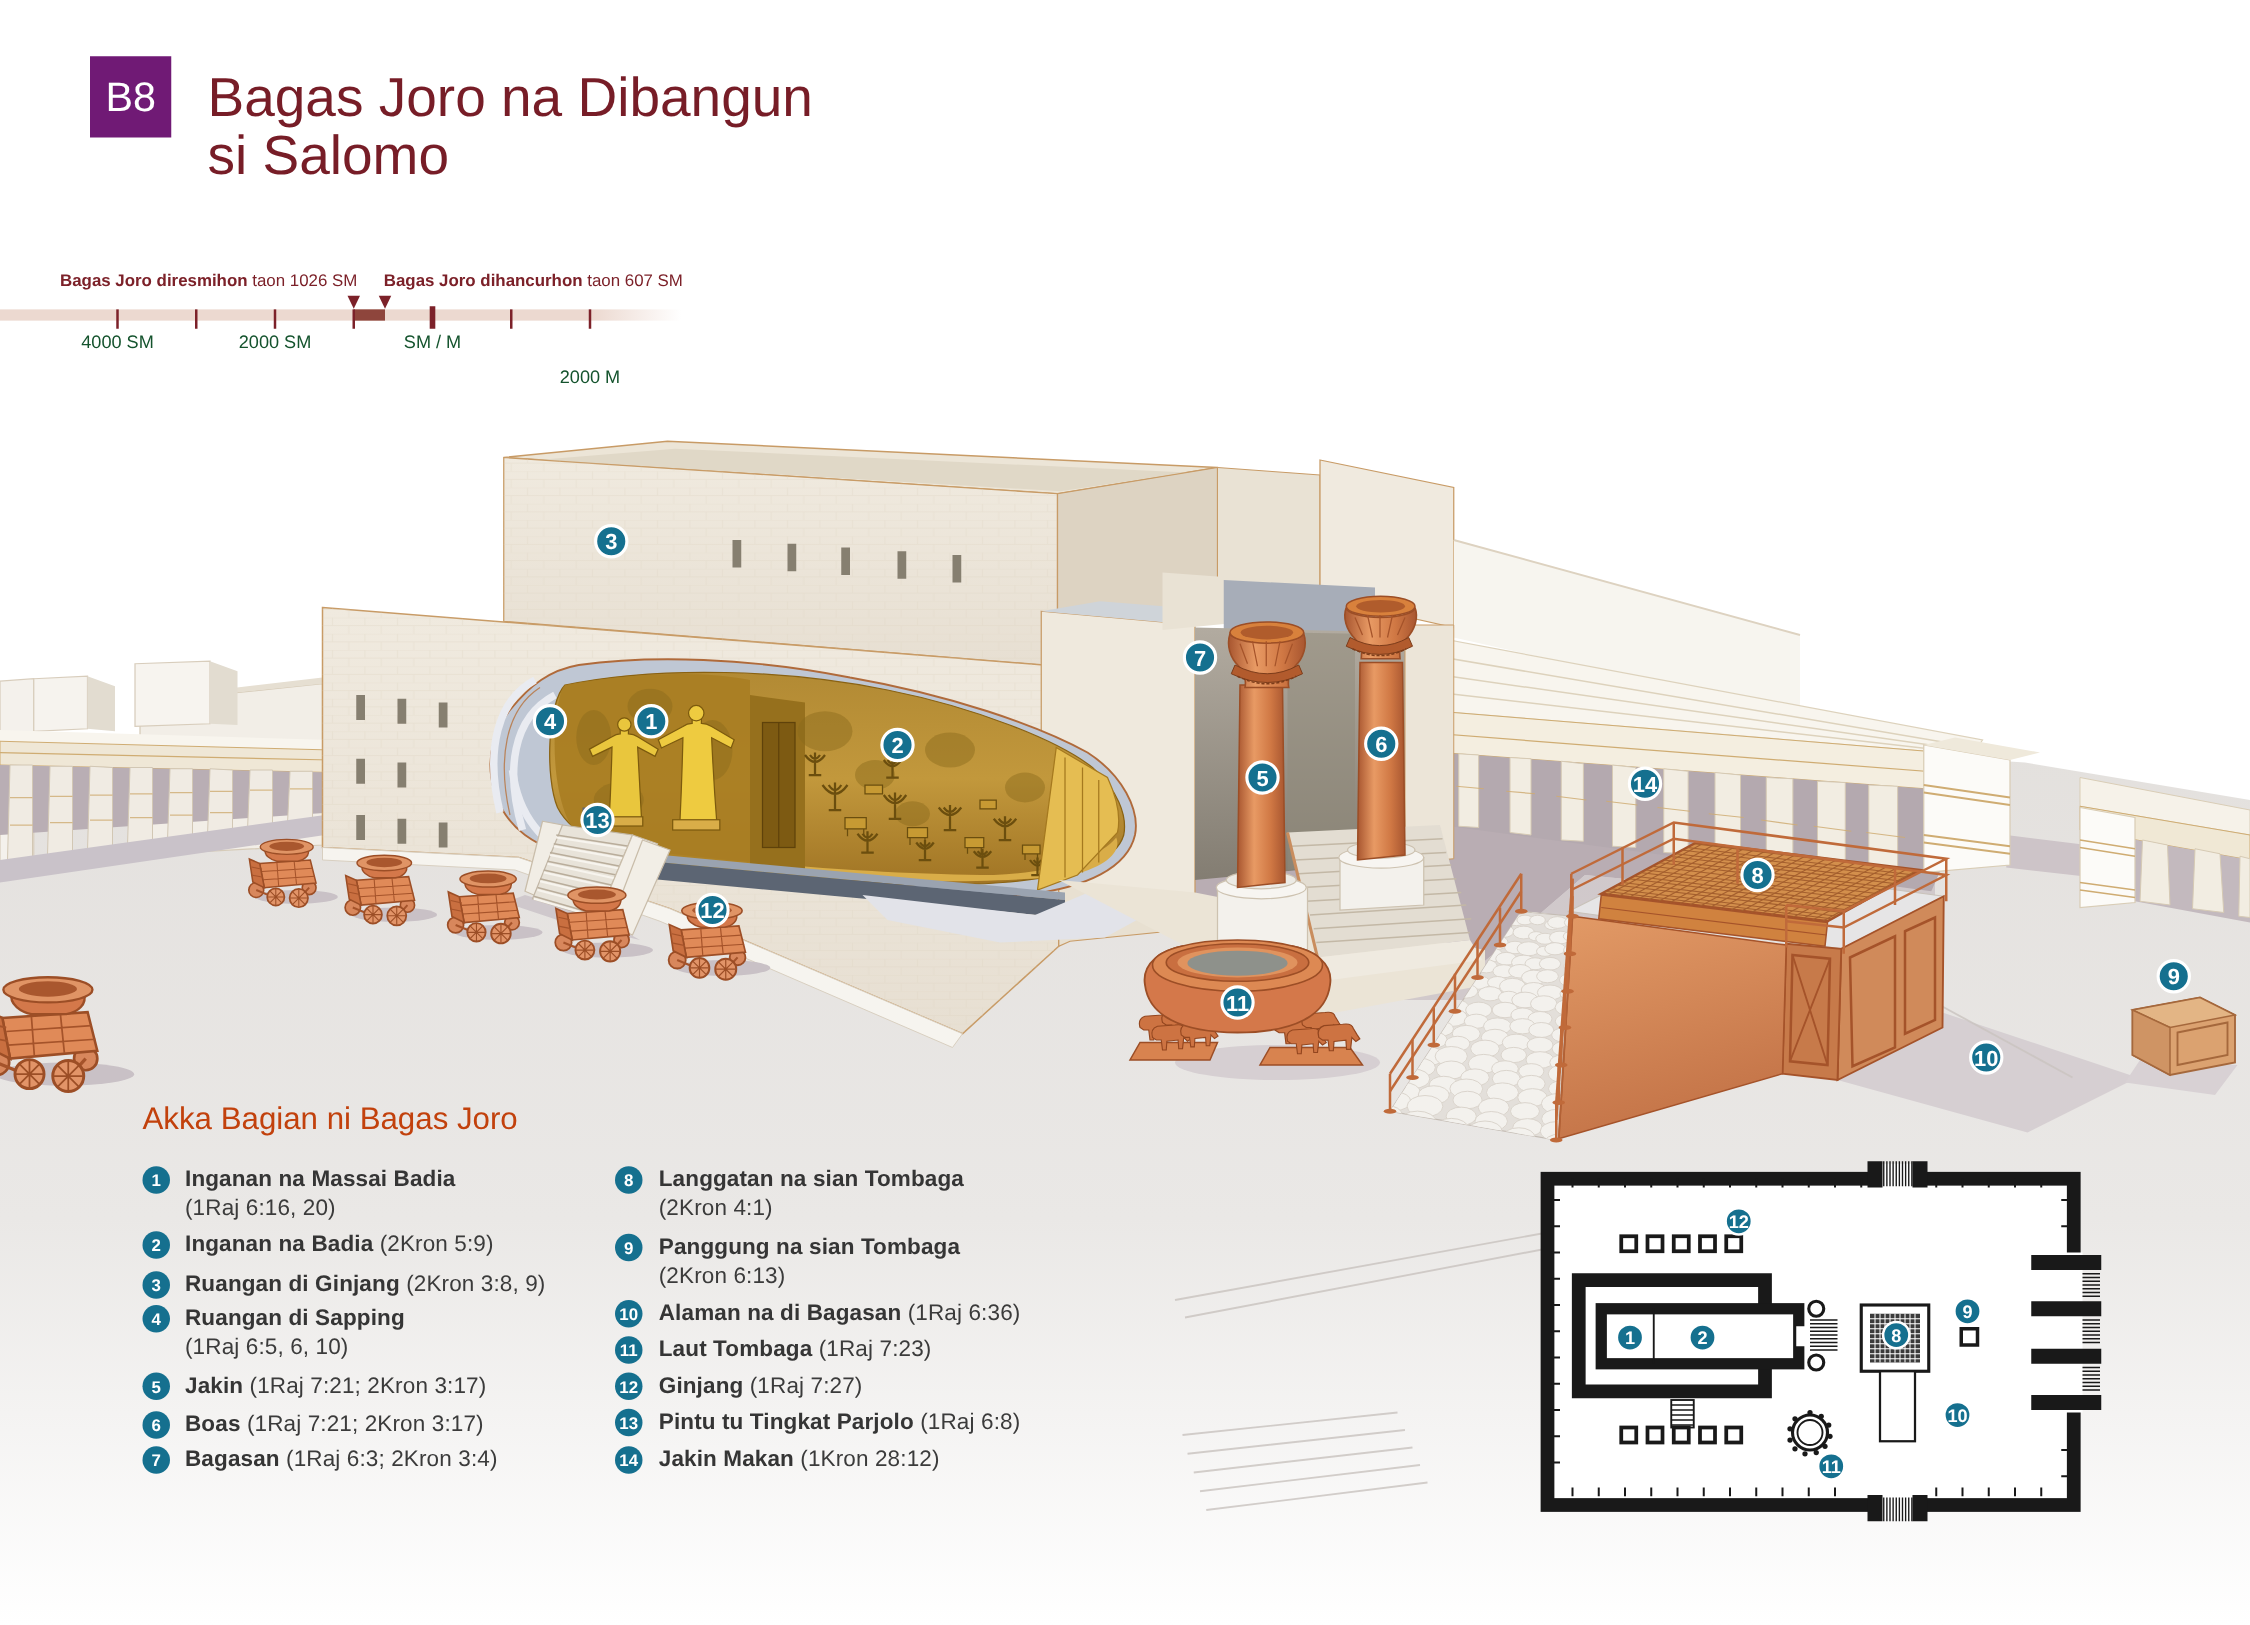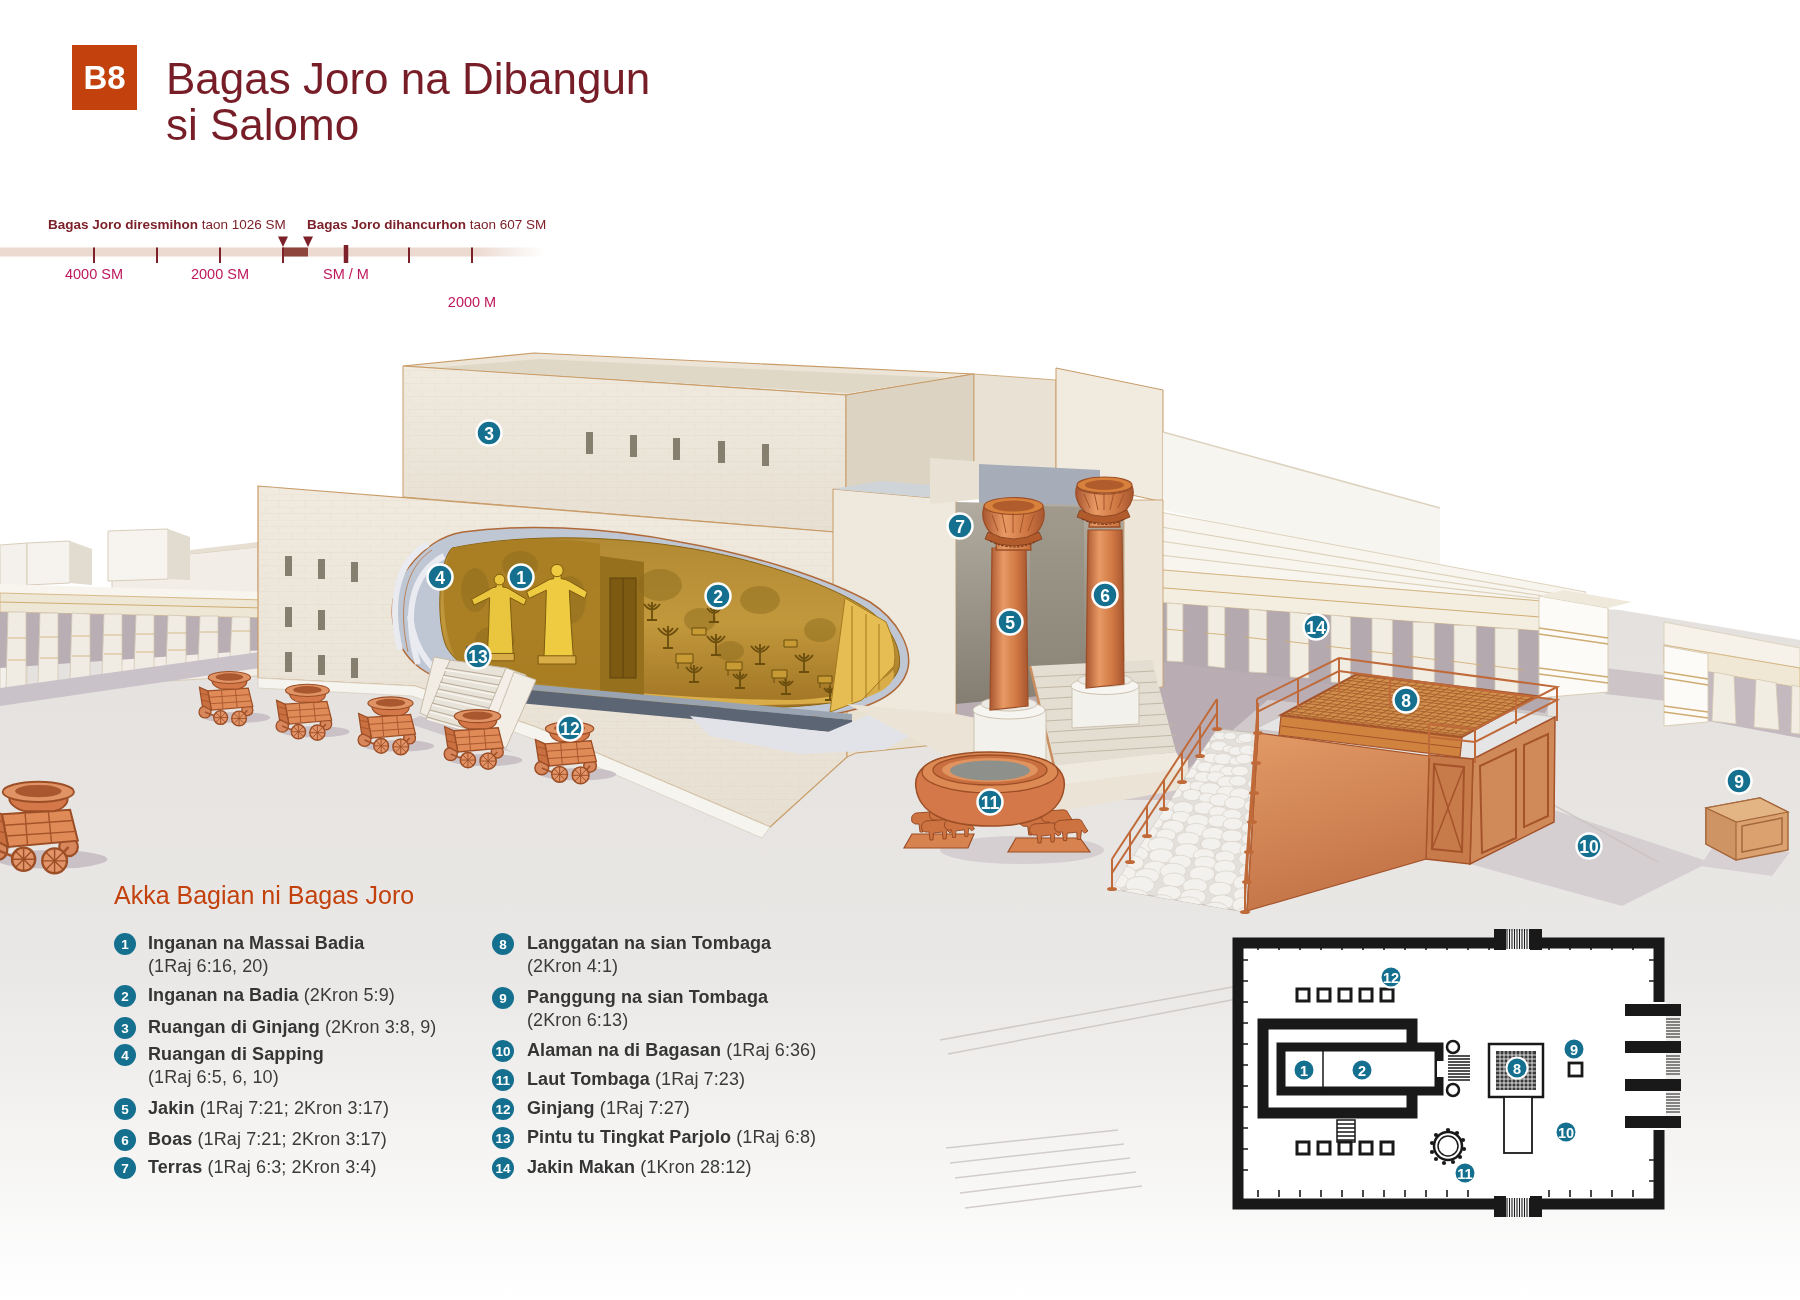--- a/index.html
+++ b/index.html
@@ -1,24 +1,24 @@
 <!DOCTYPE html>
 <html><head>
 <meta charset="utf-8">
 <style>
   html,body{margin:0;padding:0;background:#ffffff;}
   #page{position:relative;width:1800px;height:1300px;overflow:hidden;background:#ffffff;
         font-family:"Liberation Sans", sans-serif;}
   #art{position:absolute;left:0;top:0;}
-  .hdr-badge{position:absolute;left:72px;top:45px;width:65px;height:65px;background:#c2410c;
-     color:#ffffff;font-size:33px;display:flex;align-items:center;justify-content:center;font-weight:bold;}
+  .hdr-badge{position:absolute;left:72px;top:45px;width:65px;height:65px;background:#701a75;
+     color:#ffffff;font-size:33px;display:flex;align-items:center;justify-content:center;}
   .hdr-title{position:absolute;left:166px;top:56px;font-size:44px;line-height:46px;color:#771d27;}
   .tl-lab{position:absolute;top:217px;font-size:13.5px;color:#7c2129;}
   .tl-lab b{font-weight:bold;}
-  .tl-tick-lab{position:absolute;top:266px;font-size:14.5px;color:#be185d;transform:translateX(-50%);}
+  .tl-tick-lab{position:absolute;top:266px;font-size:14.5px;color:#14532d;transform:translateX(-50%);}
   .lg-title{position:absolute;left:114px;top:881px;font-size:25px;color:#c2410c;}
   .lg-item{position:absolute;font-size:18px;color:#3b3b3b;line-height:23px;letter-spacing:0.1px;}
   .lg-item b{font-weight:bold;color:#353535;}
   .lg-dot{position:absolute;width:22px;height:22px;border-radius:50%;background:#15708f;color:#fff;
      font-size:13.5px;font-weight:bold;display:flex;align-items:center;justify-content:center;}
 </style>
 </head>
 <body>
 <div id="page">
 
@@ -881,21 +881,21 @@
     <div class="lg-dot" style="left:114px;top:1044px;">4</div>
     <div class="lg-item" style="left:148px;top:1043px;"><b>Ruangan di Sapping</b><br>(1Raj 6:5, 6, 10)</div>
 
     <div class="lg-dot" style="left:114px;top:1098px;">5</div>
     <div class="lg-item" style="left:148px;top:1097px;"><b>Jakin</b> (1Raj 7:21; 2Kron 3:17)</div>
 
     <div class="lg-dot" style="left:114px;top:1129px;">6</div>
     <div class="lg-item" style="left:148px;top:1128px;"><b>Boas</b> (1Raj 7:21; 2Kron 3:17)</div>
 
     <div class="lg-dot" style="left:114px;top:1157px;">7</div>
-    <div class="lg-item" style="left:148px;top:1156px;"><b>Terras</b> (1Raj 6:3; 2Kron 3:4)</div>
+    <div class="lg-item" style="left:148px;top:1156px;"><b>Bagasan</b> (1Raj 6:3; 2Kron 3:4)</div>
 
     <div class="lg-dot" style="left:492px;top:933px;">8</div>
     <div class="lg-item" style="left:527px;top:932px;"><b>Langgatan na sian Tombaga</b><br>(2Kron 4:1)</div>
 
     <div class="lg-dot" style="left:492px;top:987px;">9</div>
     <div class="lg-item" style="left:527px;top:986px;"><b>Panggung na sian Tombaga</b><br>(2Kron 6:13)</div>
 
     <div class="lg-dot" style="left:492px;top:1040px;">10</div>
     <div class="lg-item" style="left:527px;top:1039px;"><b>Alaman na di Bagasan</b> (1Raj 6:36)</div>
 

